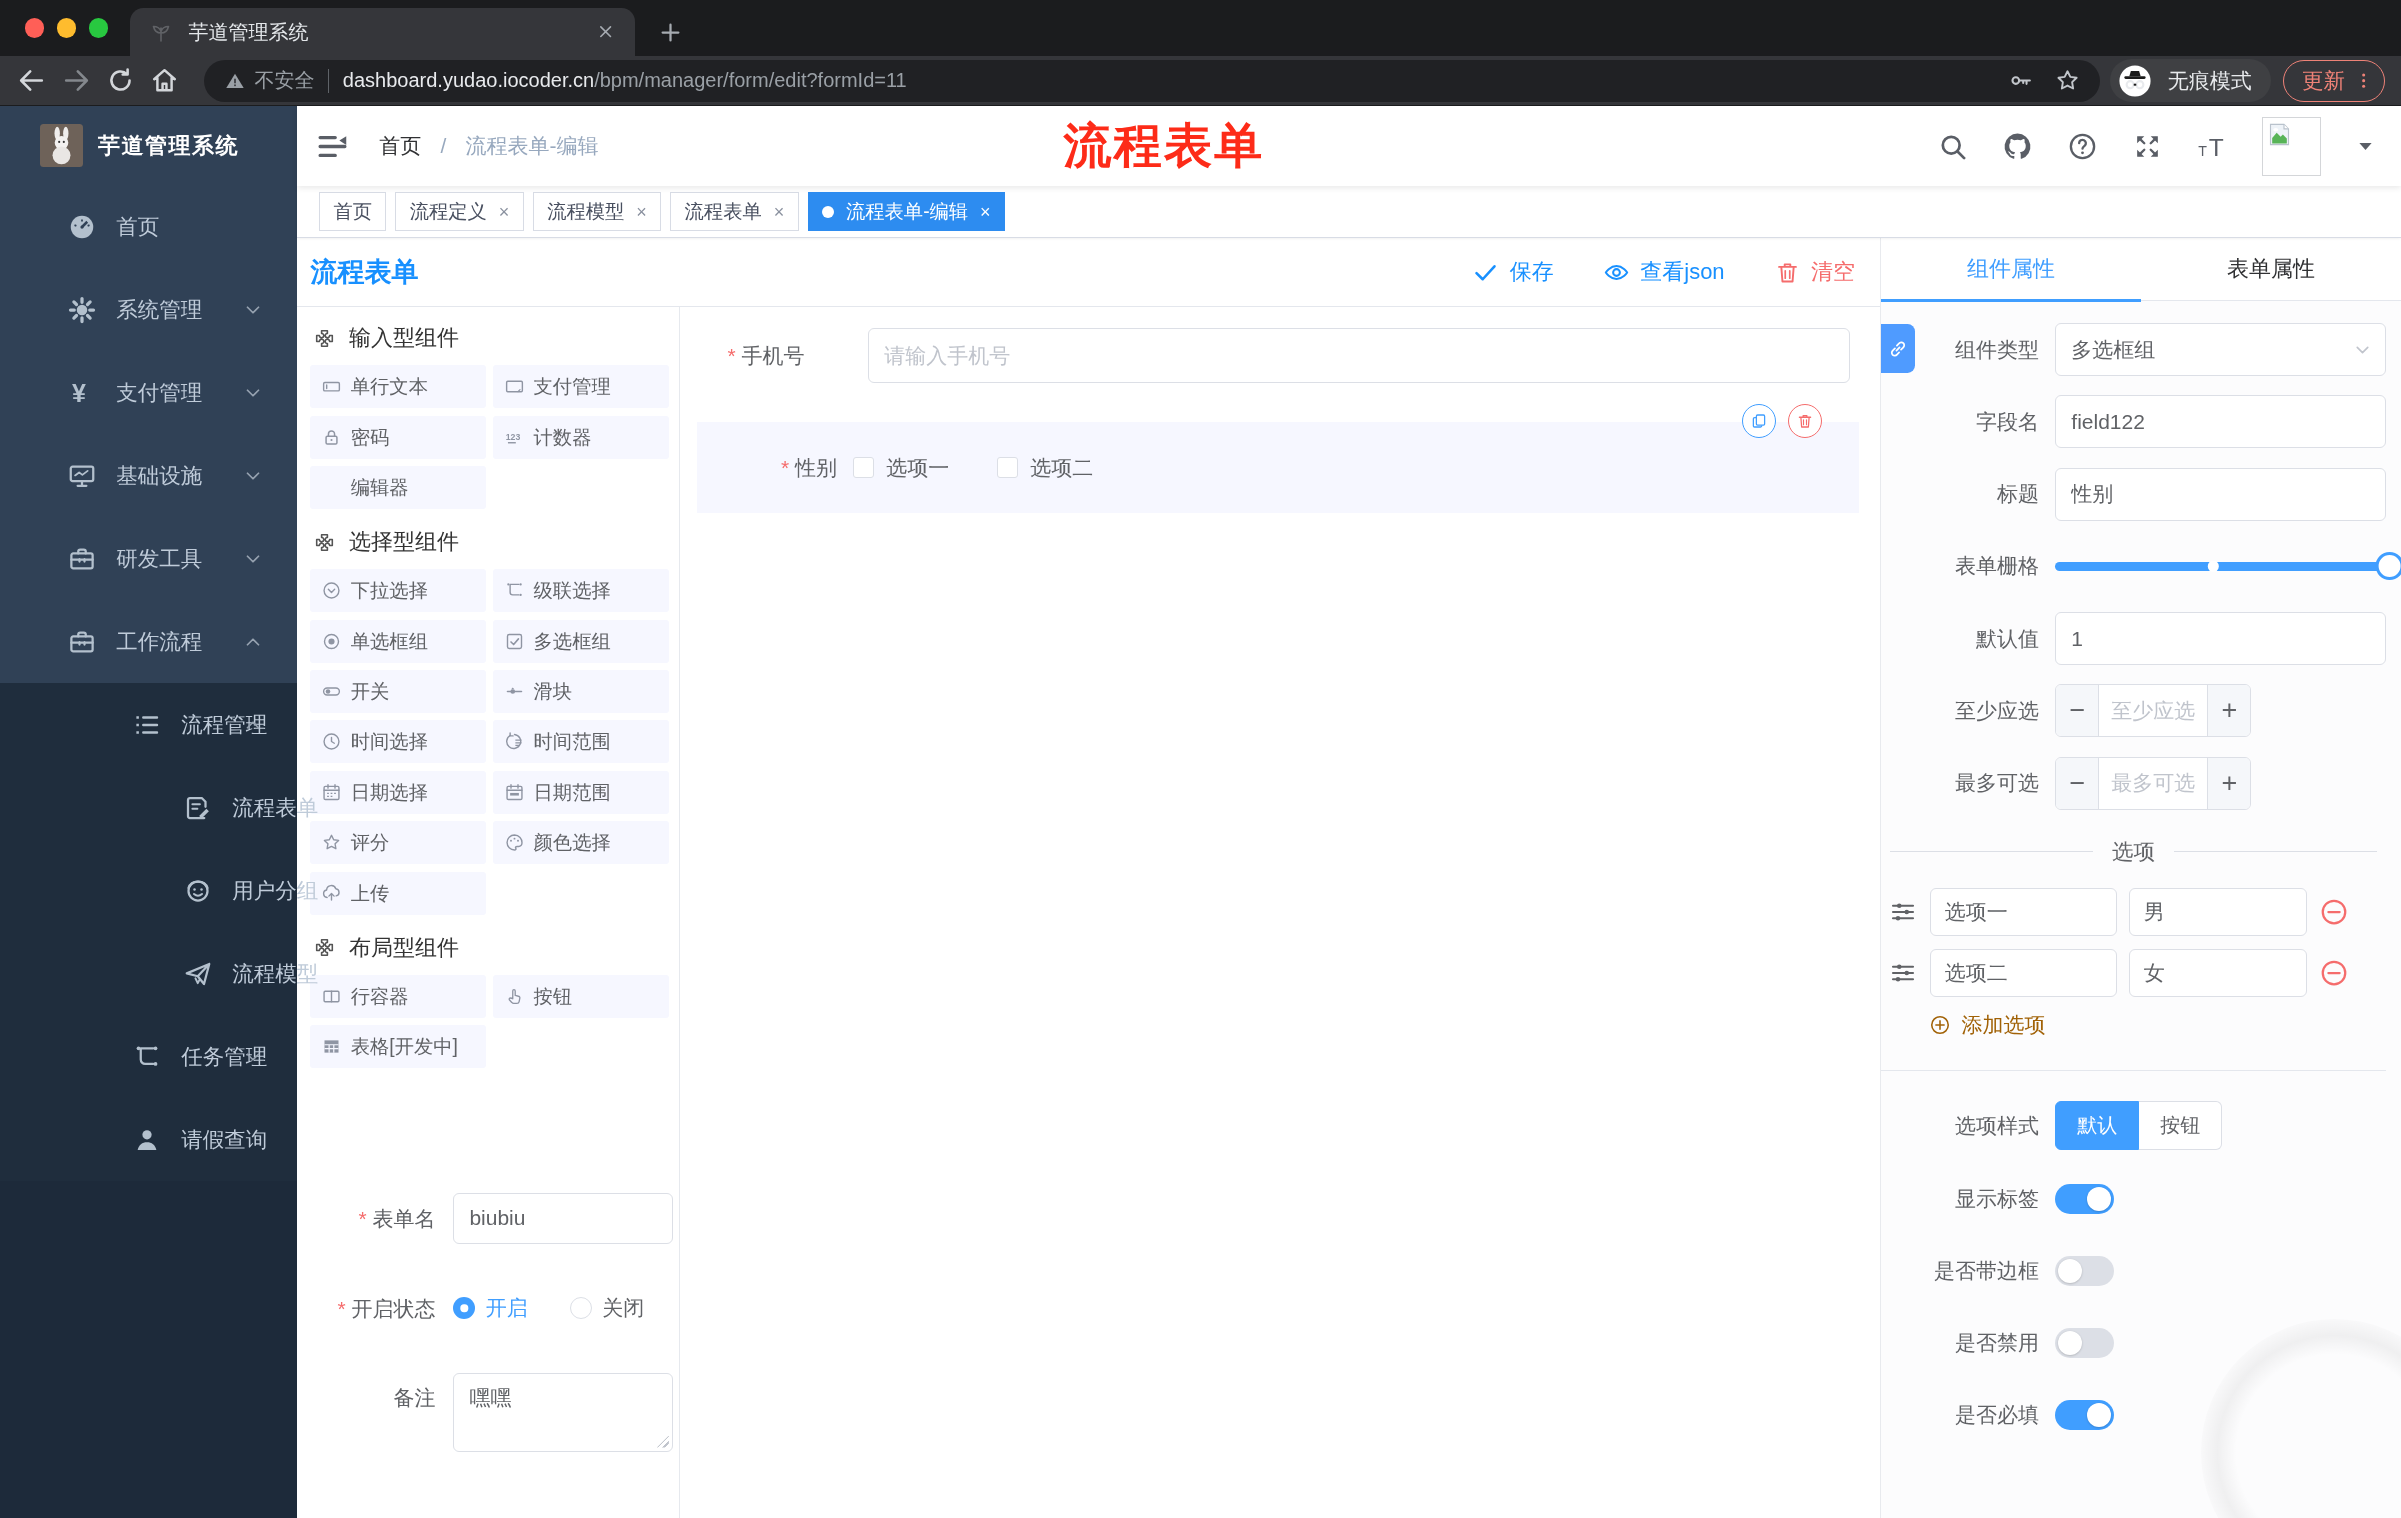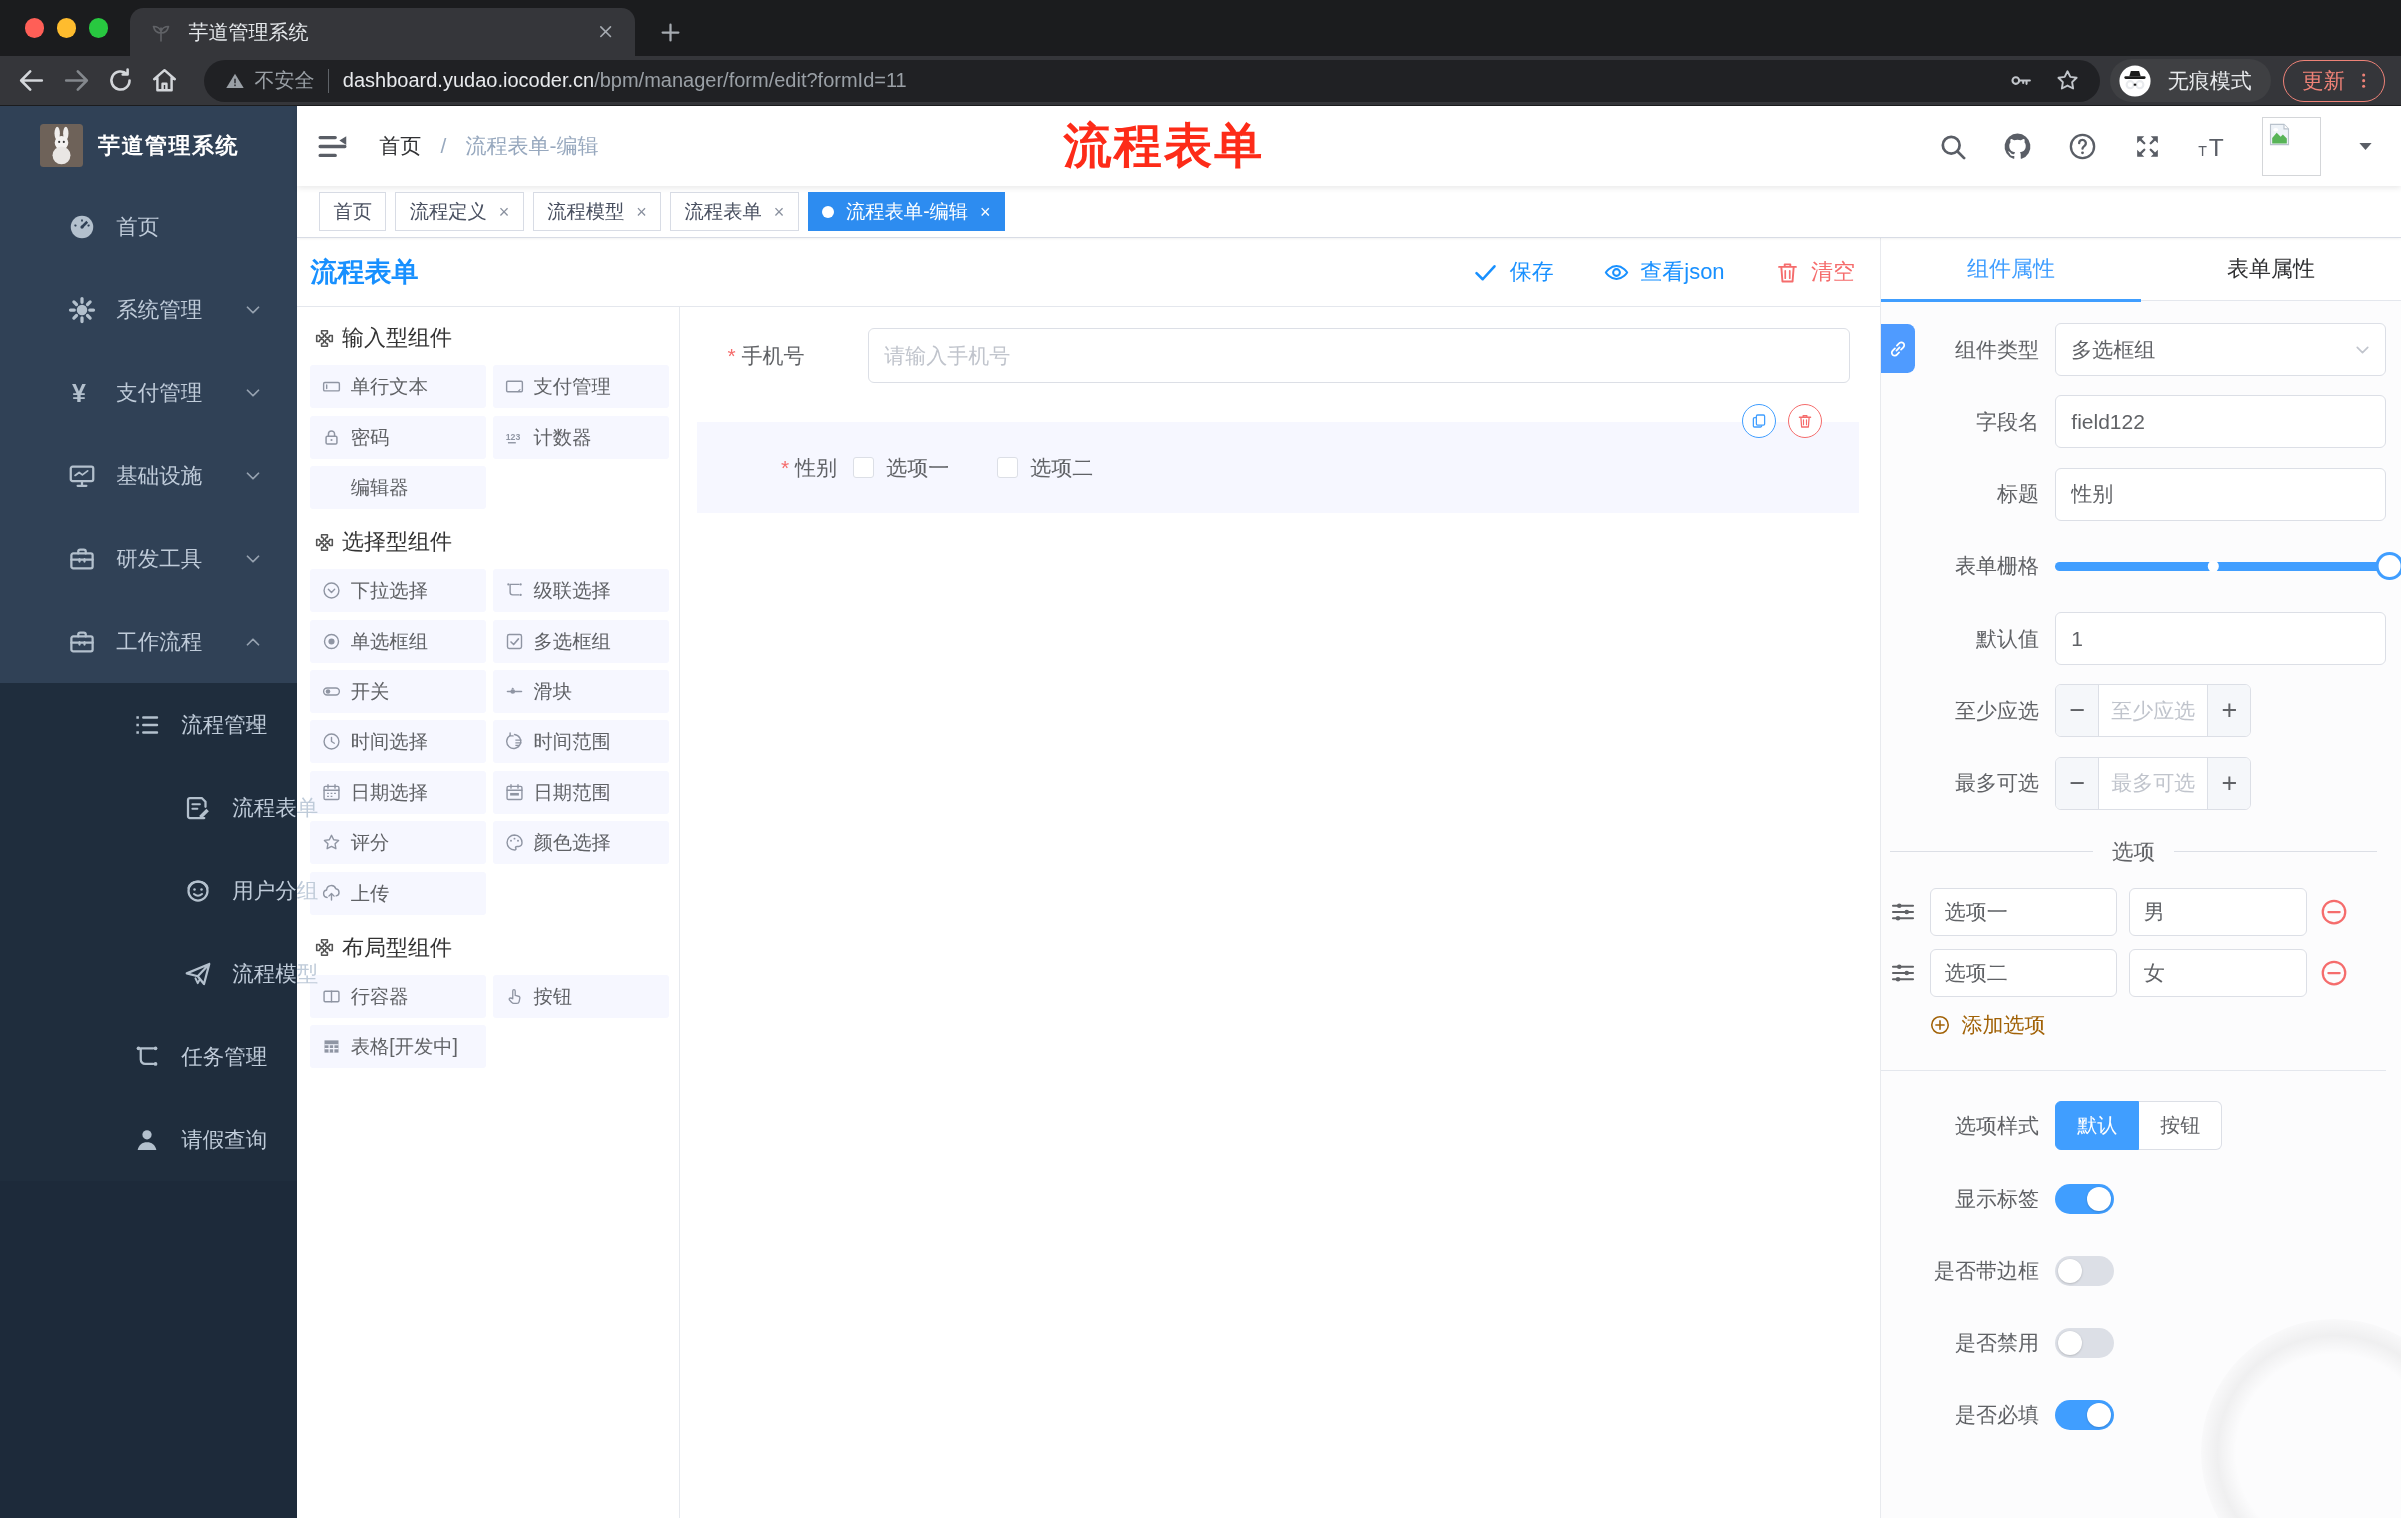--- a/index.html
+++ b/index.html
@@ -74,21 +74,21 @@
   .page-title{font-size:27px;font-weight:700;color:#1890ff}
   .actions{margin-left:auto;display:flex;gap:49px}
   .action{display:flex;align-items:center;gap:10.4px;font-size:22px;cursor:pointer}
   .action .ai{width:27px;height:27px}
   .action.primary{color:#1890ff}
   .action.danger{color:#f56c6c}
 
   .work{flex:1;display:flex;min-height:0}
   
   .palette{width:383px;border-right:0.7px solid #e6e9ee;padding:10.4px 10.4px 0 13.4px;box-sizing:border-box;overflow:hidden;flex-shrink:0}
-  .section-h{display:flex;align-items:center;gap:5px;margin:18px 0 12px 1.5px;font-size:22px;color:#333}
+  .section-h{display:flex;align-items:center;gap:12px;margin:18px 0 12px 1.5px;font-size:22px;color:#333}
   .section-h:first-child{margin-top:6px}
   .section-h .pi{width:25px;height:25px;color:#555}
   .grid{display:grid;grid-template-columns:1fr 1fr;gap:7.4px}
   .p-item{height:43px;background:#f6f7ff;border-radius:3px;display:flex;align-items:center;padding:0 3px 0 10.4px;gap:9px;font-size:19.3px;color:#606266;cursor:move}
   .p-item .ci{width:21px;height:21px;color:#8f95a3;flex-shrink:0}
   .p-form{margin-top:125px}
   .f-row{display:flex;align-items:flex-start;margin-bottom:39px}
   .f-row.center{align-items:center}
   .f-label{width:125px;text-align:right;padding-right:18px;font-size:21px;color:#606266;flex-shrink:0;line-height:51px}
   .req::before{content:"* ";color:#f56c6c}
@@ -788,20 +788,43 @@
                     <span class="ic ci">
                       <svg viewBox="0 0 24 24">
                         <rect x="4" y="5" width="16" height="14" fill="currentColor"></rect>
                         <path d="M4 10h16M4 14.5h16M9.3 10v9M14.6 10v9" stroke="#f6f7ff" stroke-width="1.4"></path>
                       </svg>
                     </span>
                     <span>表格[开发中]</span>
                   </div>
                 </div>
               </div>
+            <div class="p-form">
+              <div class="f-row center">
+                <span class="f-label req">表单名</span>
+                <input class="f-input" value="biubiu" style="">
+              </div>
+              <div class="f-row center">
+                <span class="f-label req">开启状态</span>
+                <div class="radios">
+                  <span class="radio sel">
+                    <span class="rdot"></span>
+                    <span>开启</span>
+                  </span>
+                  <span class="radio unsel">
+                    <span class="rdot"></span>
+                    <span>关闭</span>
+                  </span>
+                </div>
+              </div>
+              <div class="f-row">
+                <span class="f-label" style="line-height:30px;padding-top:10.4px">备注</span>
+                <span class="ta-wrap"><textarea class="f-textarea" style="">嘿嘿</textarea></span>
+              </div>
+            </div>
           </div>
 
           <div class="canvas">
             <div class="c-row">
               <span class="c-label req">手机号</span>
               <input class="c-input" placeholder="请输入手机号" style="">
             </div>
             <div class="sel-block">
               <div class="block-actions">
                 <span class="circle-btn copy">

